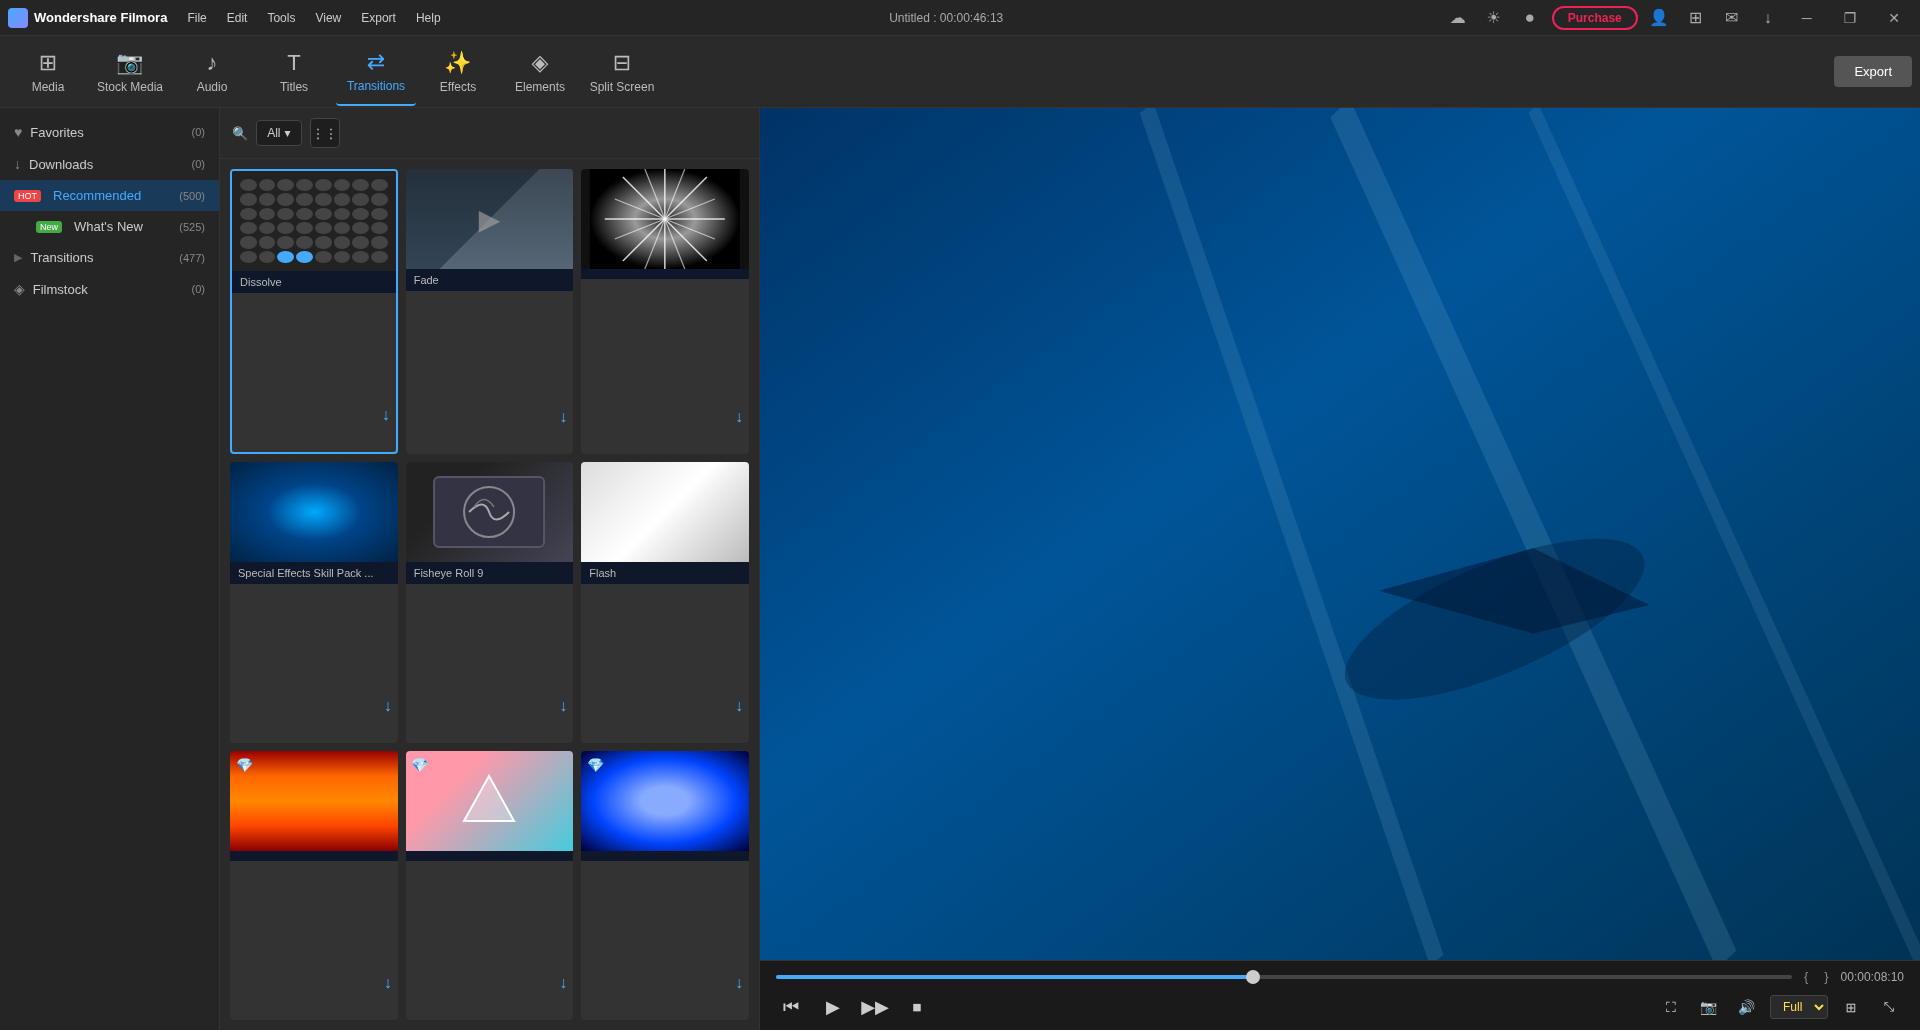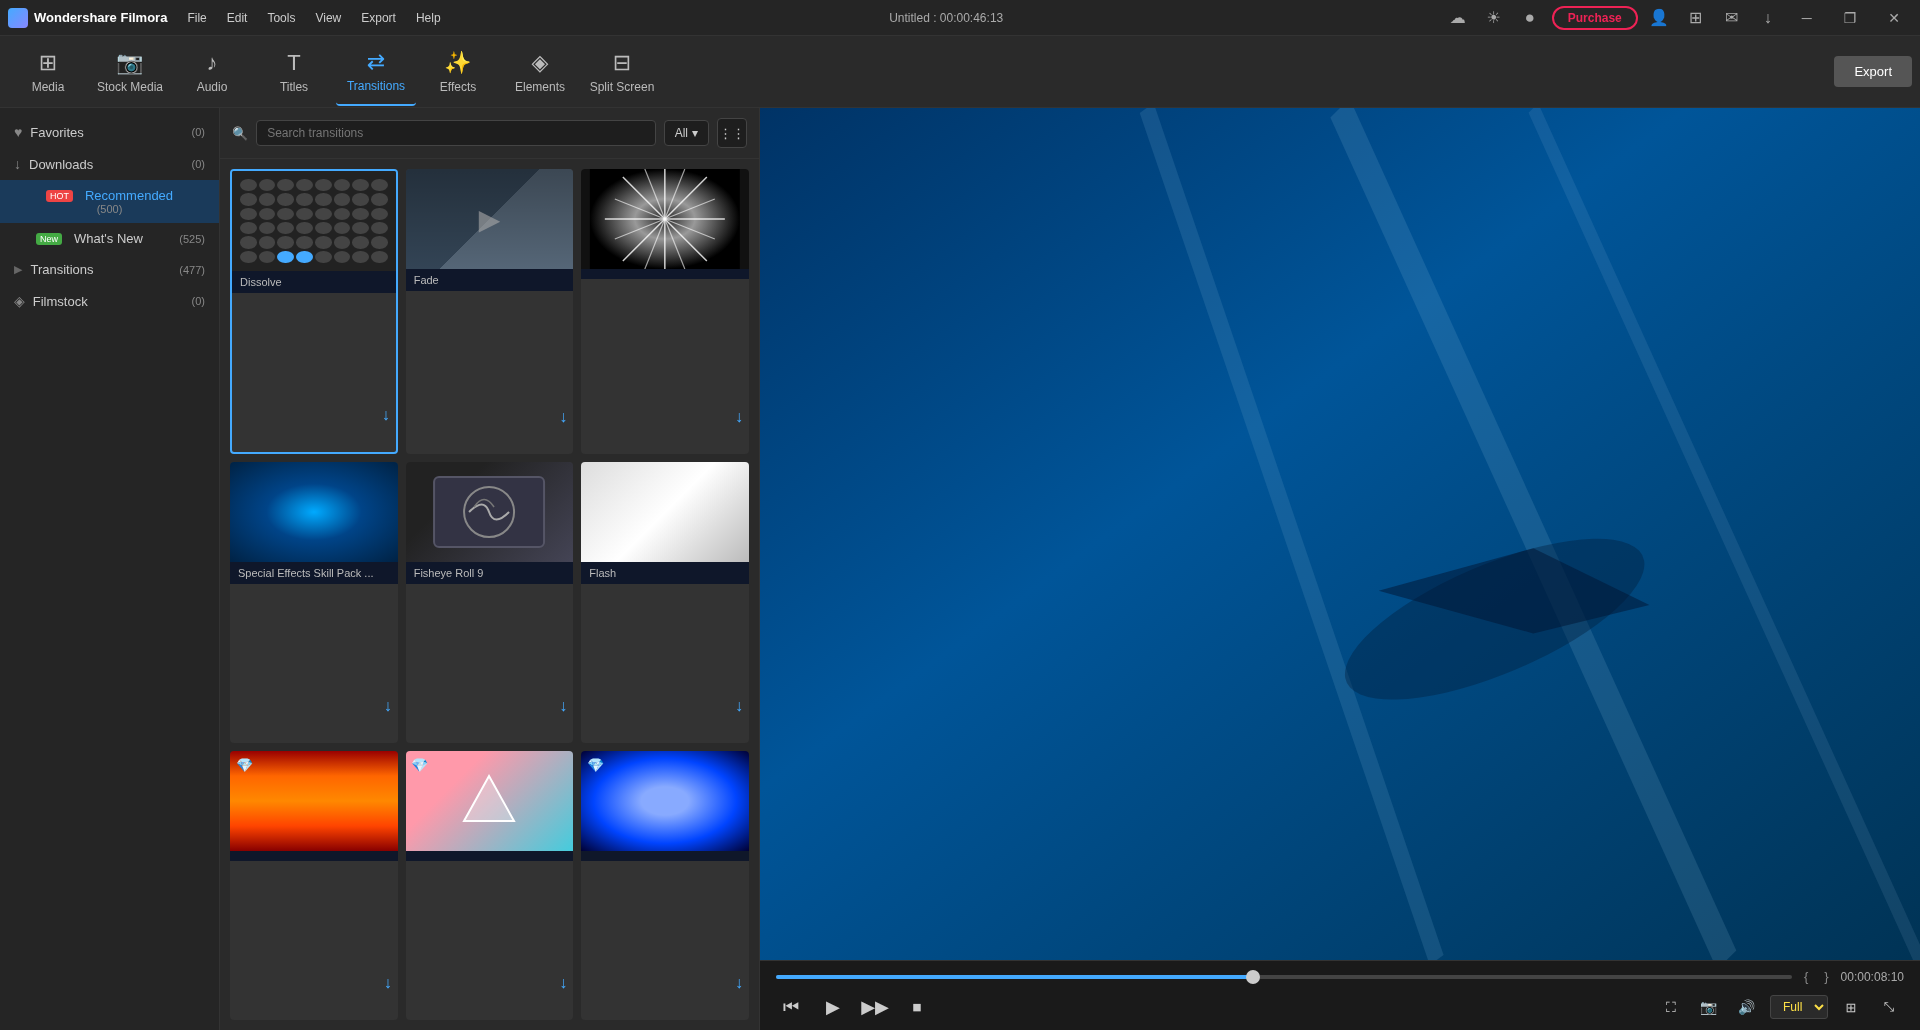--- a/index.html
+++ b/index.html
@@ -27,21 +27,21 @@
     
     #main { display: flex; height: calc(1030px - 36px - 72px); }
 
     
     #left-panel { width: 760px; display: flex; flex-direction: column; border-right: 1px solid #333; }
     #sidebar-and-content { display: flex; flex: 1; overflow: hidden; }
 
     
     #sidebar { width: 220px; background: #252525; border-right: 1px solid #333; padding: 8px 0; flex-shrink: 0; }
     .sidebar-item { display: flex; align-items: center; justify-content: space-between; padding: 8px 14px; cursor: pointer; border-radius: 0; }
-    .sidebar-item.active { background: #1a3a5a; color: #4af; flex-direction: column; }
+    .sidebar-item.active { background: #1a3a5a; color: #4af; }
     .sidebar-item .item-left { display: flex; align-items: center; gap: 8px; }
     .sidebar-item .item-icon { font-size: 14px; color: #888; }
     .sidebar-item .item-label { font-size: 13px; }
     .sidebar-item .item-badge { color: #888; font-size: 11px; }
     .sidebar-item .hot-badge { background: #e44; color: #fff; font-size: 9px; padding: 1px 4px; border-radius: 3px; margin-right: 4px; }
     .sidebar-item .new-badge { background: #4a4; color: #fff; font-size: 9px; padding: 1px 4px; border-radius: 3px; margin-right: 4px; margin-left: 22px; }
     .sidebar-item .arrow { color: #666; font-size: 11px; }
 
     
     #content-panel { flex: 1; display: flex; flex-direction: column; background: #2a2a2a; }
@@ -194,21 +194,20 @@
             <span class="item-icon">◈</span>
             <span class="item-label">Filmstock</span>
           </div>
           <span class="item-badge">(0)</span>
         </div>
       </div>
 
       <div id="content-panel">
         <div id="search-bar">
           <span style="color:#888">🔍</span>
-          <input type="text" placeholder="Search transitions" style="">
           <div class="filter-btn">
             <span>All</span>
             <span>▾</span>
           </div>
           <div class="grid-btn">
             <span>⋮⋮</span>
           </div>
         </div>
 
         <div id="transition-grid">

